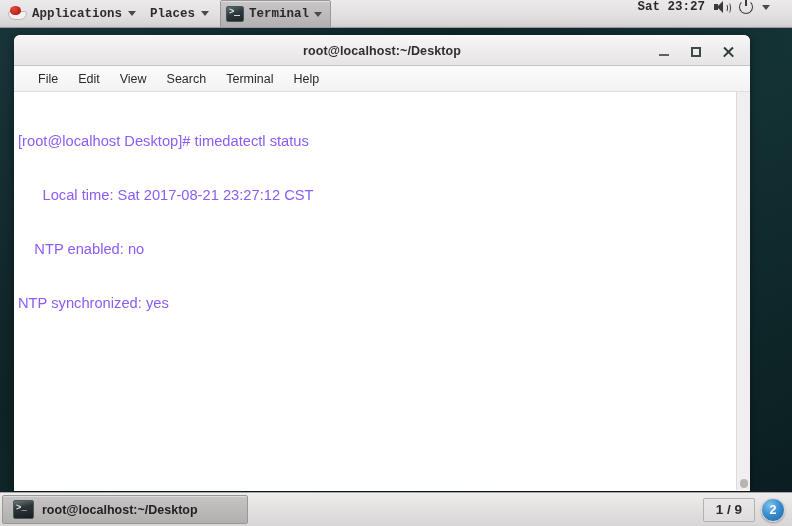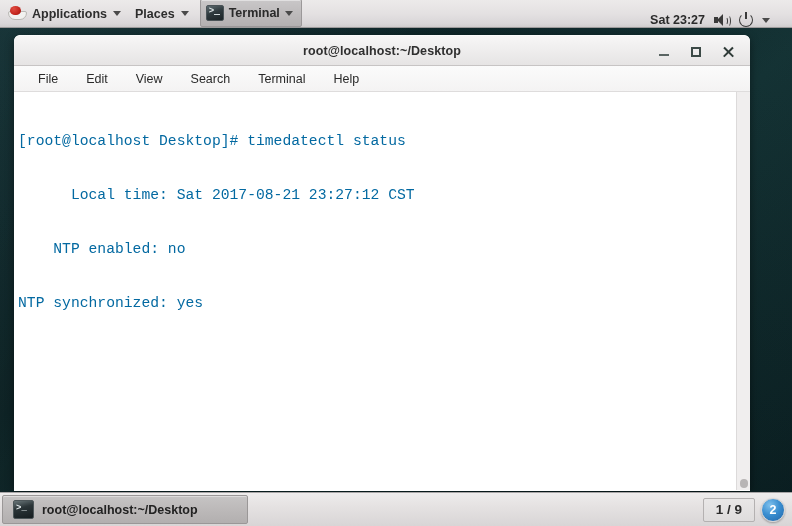--- a/index.html
+++ b/index.html
@@ -32,23 +32,24 @@
   
   #top-panel {
     position: absolute;
     left: 0; top: 0;
     width: 792px;
     height: 28px;
     background: linear-gradient(180deg, #eceaea 0%, #e4e1e2 50%, #d9d6d8 88%, #cfcccd 100%);
     border-bottom: 1px solid #9d9a9b;
     box-sizing: border-box;
     display: flex;
-    align-items: flex-end;
+    align-items: flex-start;
     font-size: 12.5px;
     color: #2b2b2b;
+    font-family: Liberation Mono, monospace;
   }
 
   .panel-btn {
     display: flex;
     align-items: center;
     height: 27px;
     padding: 0 7px;
     gap: 6px;
     font-weight: bold;
     font-size: 12.5px;
@@ -254,45 +255,45 @@
   .tb-close::before { transform: rotate(45deg); }
   .tb-close::after  { transform: rotate(-45deg); }
 
   #menu-bar {
     height: 26px;
     background: linear-gradient(180deg, #fbfbfb 0%, #f4f3f3 100%);
     border-bottom: 1px solid #dedcdc;
     display: flex;
     align-items: center;
     padding-left: 14px;
-    gap: 8px;
+    gap: 0;
     box-sizing: border-box;
   }
   .menu-item {
     font-size: 12.5px;
     color: #2a2a2a;
     padding: 2px 10px;
     cursor: default;
     white-space: nowrap;
   }
 
   #term-body-wrap {
     position: relative;
     height: 398px;
     background: #ffffff;
     display: flex;
   }
 
   #term-body {
     flex: 1 1 auto;
     padding: 4px 0 0 4px;
-    font-family: Liberation Mono, monospace;
+    font-family: Liberation Sans, sans-serif;
     font-size: 14.7px;
     line-height: 18px;
-    color: #0369a1;
+    color: #8b5cf6;
     white-space: pre;
     overflow: hidden;
     letter-spacing: 0px;
   }
   .tline { height: 18px; }
 
   #term-scrollbar {
     width: 13px;
     background: #f0eeee;
     border-left: 1px solid #dcdada;

